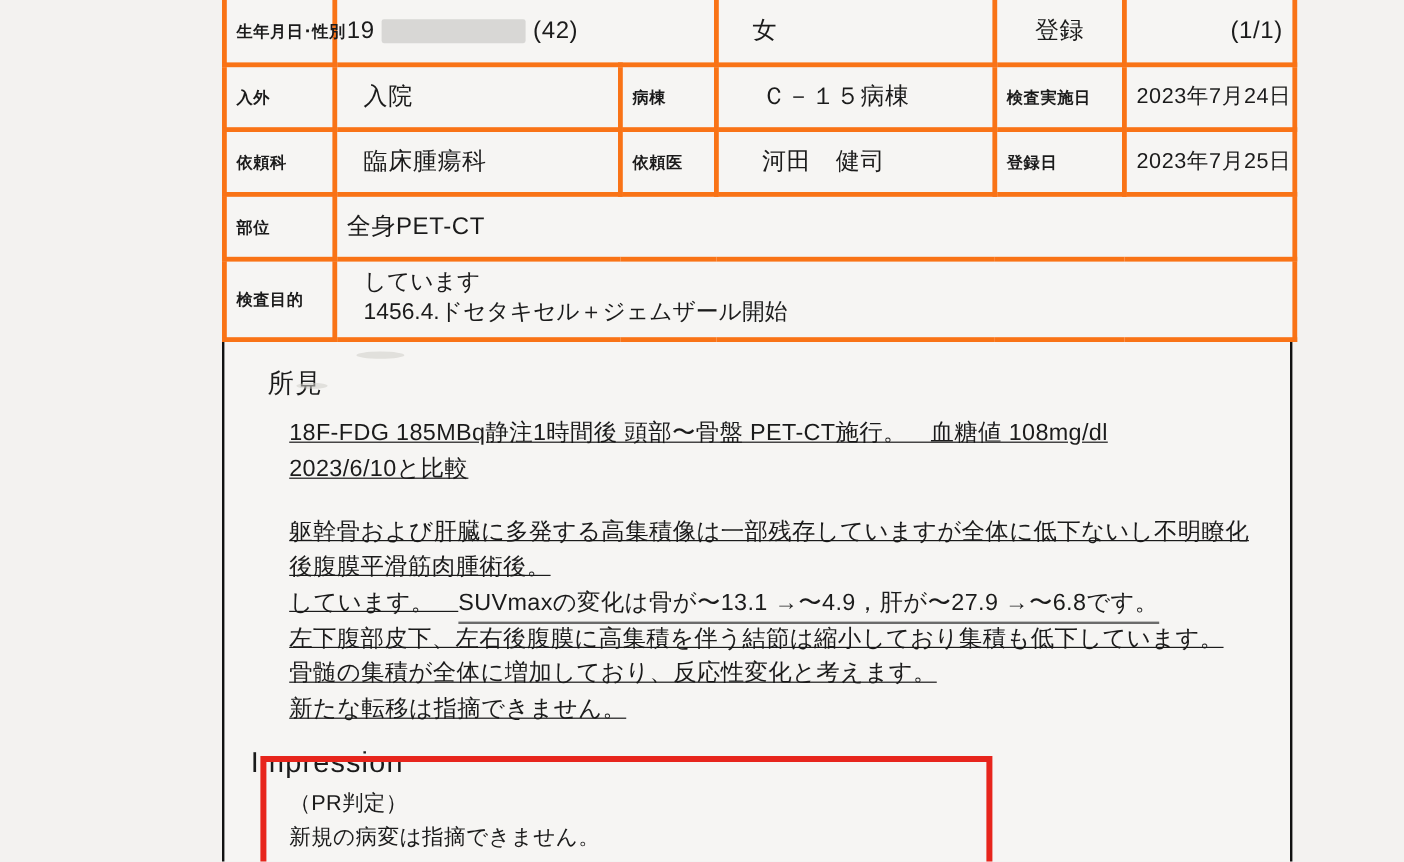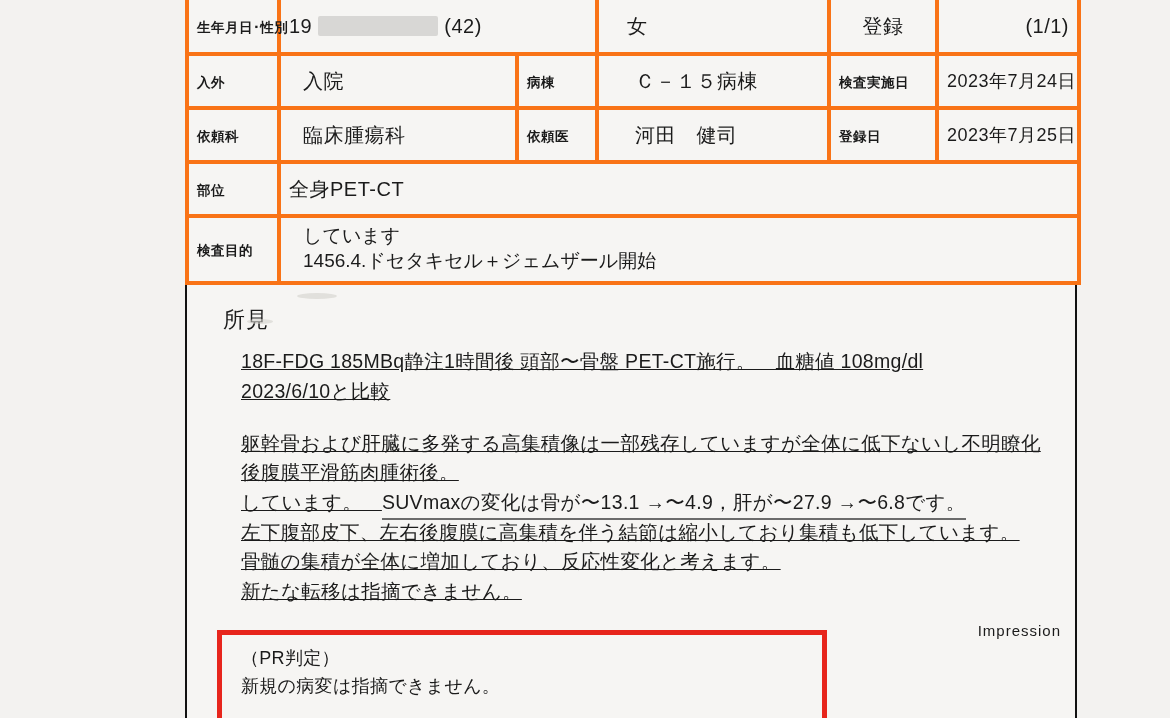--- a/index.html
+++ b/index.html
@@ -110,22 +110,21 @@
   }
   .sec-title {
     font-size: 22px;
     letter-spacing: 1px;
     margin: 4px 0 12px 14px;
   }
   .sec-title.impression {
     margin-left: 0px;
     margin-top: 16px;
     margin-bottom: 6px;
-    font-size: 15px;
-    text-align: right;
+    font-size: 24px;
   }
   .txt {
     font-size: 19.5px;
     line-height: 1.52;
     margin-left: 32px;
     letter-spacing: 0.3px;
     white-space: nowrap;
     text-decoration: underline;
   }
   .gap { height: 22px; }

